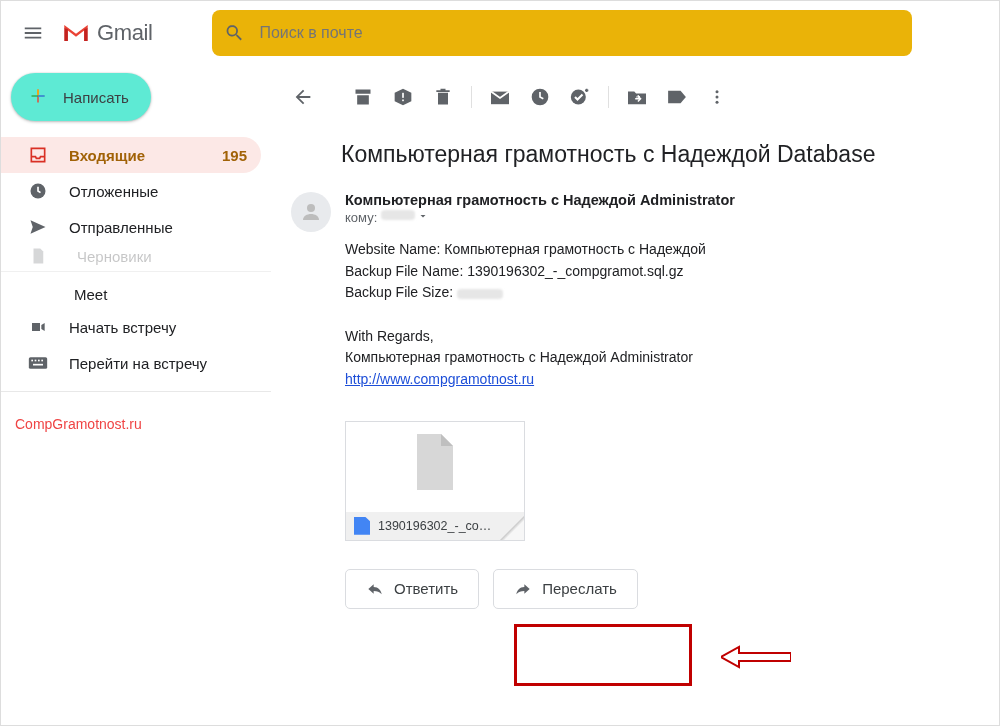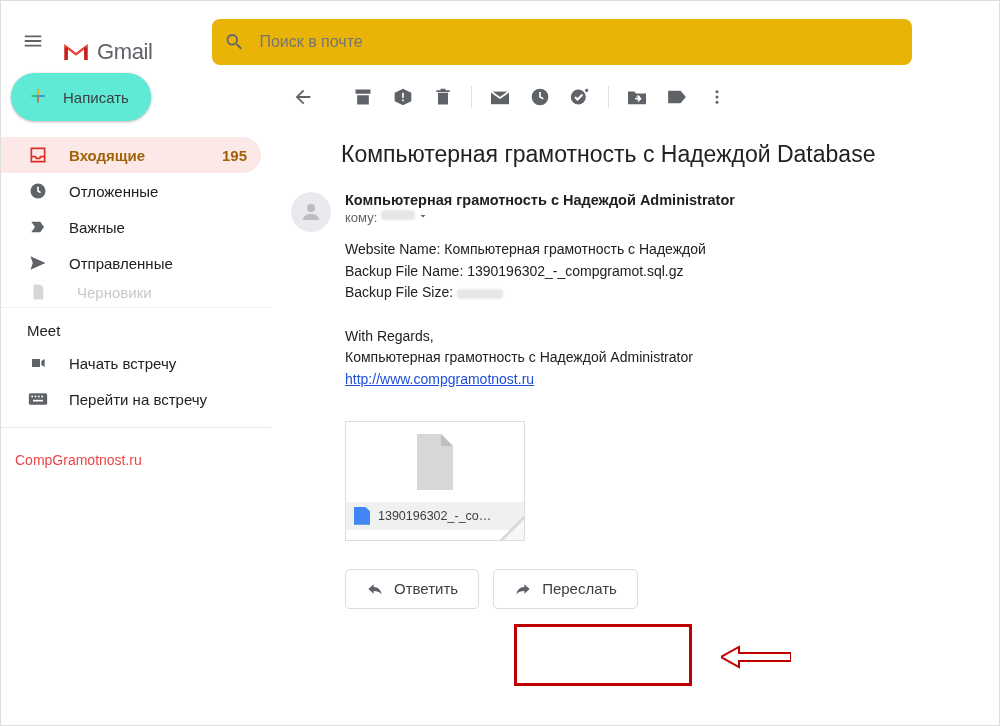--- a/index.html
+++ b/index.html
@@ -9,21 +9,21 @@
     background: #fff;
     color: #202124;
     width: 1000px;
     height: 726px;
     overflow: hidden;
     position: relative;
     border: 1px solid #ddd;
   }
   .topbar {
     display: flex;
-    align-items: flex-end;
+    align-items: center;
     height: 64px;
     padding: 0 8px;
   }
   .menu-btn { width:48px; height:48px; display:flex; align-items:center; justify-content:center; border-radius:50%; cursor:pointer; }
   .logo { display:flex; align-items:center; margin-left:4px; }
   .logo-text { font-size:22px; color:#5f6368; margin-left:6px; letter-spacing:-0.4px; }
   .search {
     margin-left: 60px;
     flex: 1;
     max-width: 700px;
@@ -56,41 +56,41 @@
     display:flex; align-items:center;
     height:36px; padding:0 14px 0 26px;
     border-radius: 0 18px 18px 0;
     cursor:pointer; font-size:15px; color:#202124;
     margin-right:10px;
   }
   .nav-item .nicon { width:22px; display:flex; align-items:center; justify-content:center; margin-right:20px; color:#5f6368; }
   .nav-item.active { background:#fce8e6; color:#a16207; font-weight:700; }
   .nav-item.active .nicon { color:#d93025; }
   .nav-badge { margin-left:auto; font-weight:700; }
-  .meet-hdr { font-size:15px; font-weight:500; padding:14px 0 6px 26px; color:#202124; }
+  .meet-hdr { font-size:15px; font-weight:500; padding:14px 0 6px 26px; color:#202124;margin-left:47px; }
   .site-label { font-size:14px; color:#ef4444; padding:24px 0 0 14px; }
 
   .main { flex:1; position:relative; padding-top:8px; }
   .toolbar { display:flex; align-items:center; height:48px; padding-left:12px; gap:0; color:#5f6368; }
   .tb-btn { width:40px; height:40px; display:flex; align-items:center; justify-content:center; cursor:pointer; border-radius:50%; }
   .tb-sep { width:1px; height:22px; background:#e0e0e0; margin:0 8px; }
 
   .subject { font-size:23px; color:#202124; padding: 20px 0 0 70px; white-space:nowrap; }
   .msg { display:flex; padding: 24px 0 0 20px; }
   .avatar { width:40px; height:40px; border-radius:50%; background:#e8eaed; display:flex; align-items:center; justify-content:center; color:#bdbdbd; flex-shrink:0; }
   .msg-body { margin-left:14px; font-size:14px; color:#202124; }
   .sender-line { font-weight:700; font-size:14.5px; }
   .to-line { color:#5f6368; font-size:13px; margin-top:2px; display:flex; }
   .to-line .blur { display:inline-block; width:34px; height:10px; background:#e6e6e6; border-radius:4px; margin:0 2px 0 4px; filter:blur(1px); }
   .body-block { margin-top:14px; line-height:1.55; font-size:14px; }
   .body-block .blur2 { display:inline-block; width:46px; height:10px; background:#e6e6e6; border-radius:4px; vertical-align:middle; filter:blur(1px); }
   .link { color:#1d4ed8; text-decoration:underline; cursor:pointer; }
 
   .attachment { margin: 30px 0 0 74px; width:180px; height:120px; border:1px solid #dadce0; position:relative; background:#fff; cursor:pointer; }
-  .att-bar { position:absolute; bottom:10px; left:0; right:0; height:28px; background:#f0f0f0; display:flex; align-items:center; padding:0 8px; font-size:12.5px; color:#3c4043; overflow:hidden; white-space:nowrap; }
+  .att-bar { position:absolute; bottom:0; left:0; right:0; height:28px; background:#f0f0f0; display:flex; align-items:center; padding:0 8px; font-size:12.5px; color:#3c4043; overflow:hidden; white-space:nowrap; }
   .att-bar .ficon { width:16px; height:18px; background:#4285f4; margin-right:8px; flex-shrink:0; clip-path: polygon(0 0, 70% 0, 100% 25%, 100% 100%, 0 100%); }
   .att-fold { position:absolute; right:0; bottom:0; width:24px; height:24px; background:linear-gradient(135deg, transparent 49%, #c9c9c9 51%, #f7f7f7 60%); }
   .att-paper { position:absolute; top:12px; left:50%; transform:translateX(-50%); }
 
   .actions { display:flex; gap:14px; margin:28px 0 0 74px; align-items:center; }
   .act-btn { display:inline-flex; align-items:center; height:40px; padding:0 20px; border:1px solid #dadce0; border-radius:5px; font-size:15px; color:#3c4043; cursor:pointer; background:#fff; }
   .act-btn svg { margin-right:10px; }
   .highlight-box { position:absolute; border:3px solid #c00000; pointer-events:none; }
   .arrow-annot { position:absolute; pointer-events:none; }
   .cut-line { height:1px; background:#f0f0f0; margin-top:4px; }
@@ -148,28 +148,20 @@
         <span class="nav-badge">195</span>
       </div>
       <div class="nav-item">
         <span class="nicon">
           <svg width="20" height="20" viewBox="0 0 24 24" fill="#5f6368">
               <circle cx="12" cy="12" r="9"></circle>
               <path d="M12 7v5l3 2" stroke="#fff" stroke-width="2" fill="none"></path>
             </svg>
         </span>
         <span>Отложенные</span>
-      </div>
-      <div class="nav-item">
-        <span class="nicon">
-          <svg width="20" height="18" viewBox="0 0 24 24" fill="#5f6368">
-              <path d="M3 5h12l5 7-5 7H3l5-7z"></path>
-            </svg>
-        </span>
-        <span>Важные</span>
       </div>
       <div class="nav-item">
         <span class="nicon">
           <svg width="20" height="18" viewBox="0 0 24 24" fill="#5f6368">
               <path d="M2 3l20 9-20 9 3-9z"></path>
             </svg>
         </span>
         <span>Отправленные</span>
       </div>
       <div class="nav-item" style="opacity:0.25; overflow:hidden; height:22px;gap:8px;">

